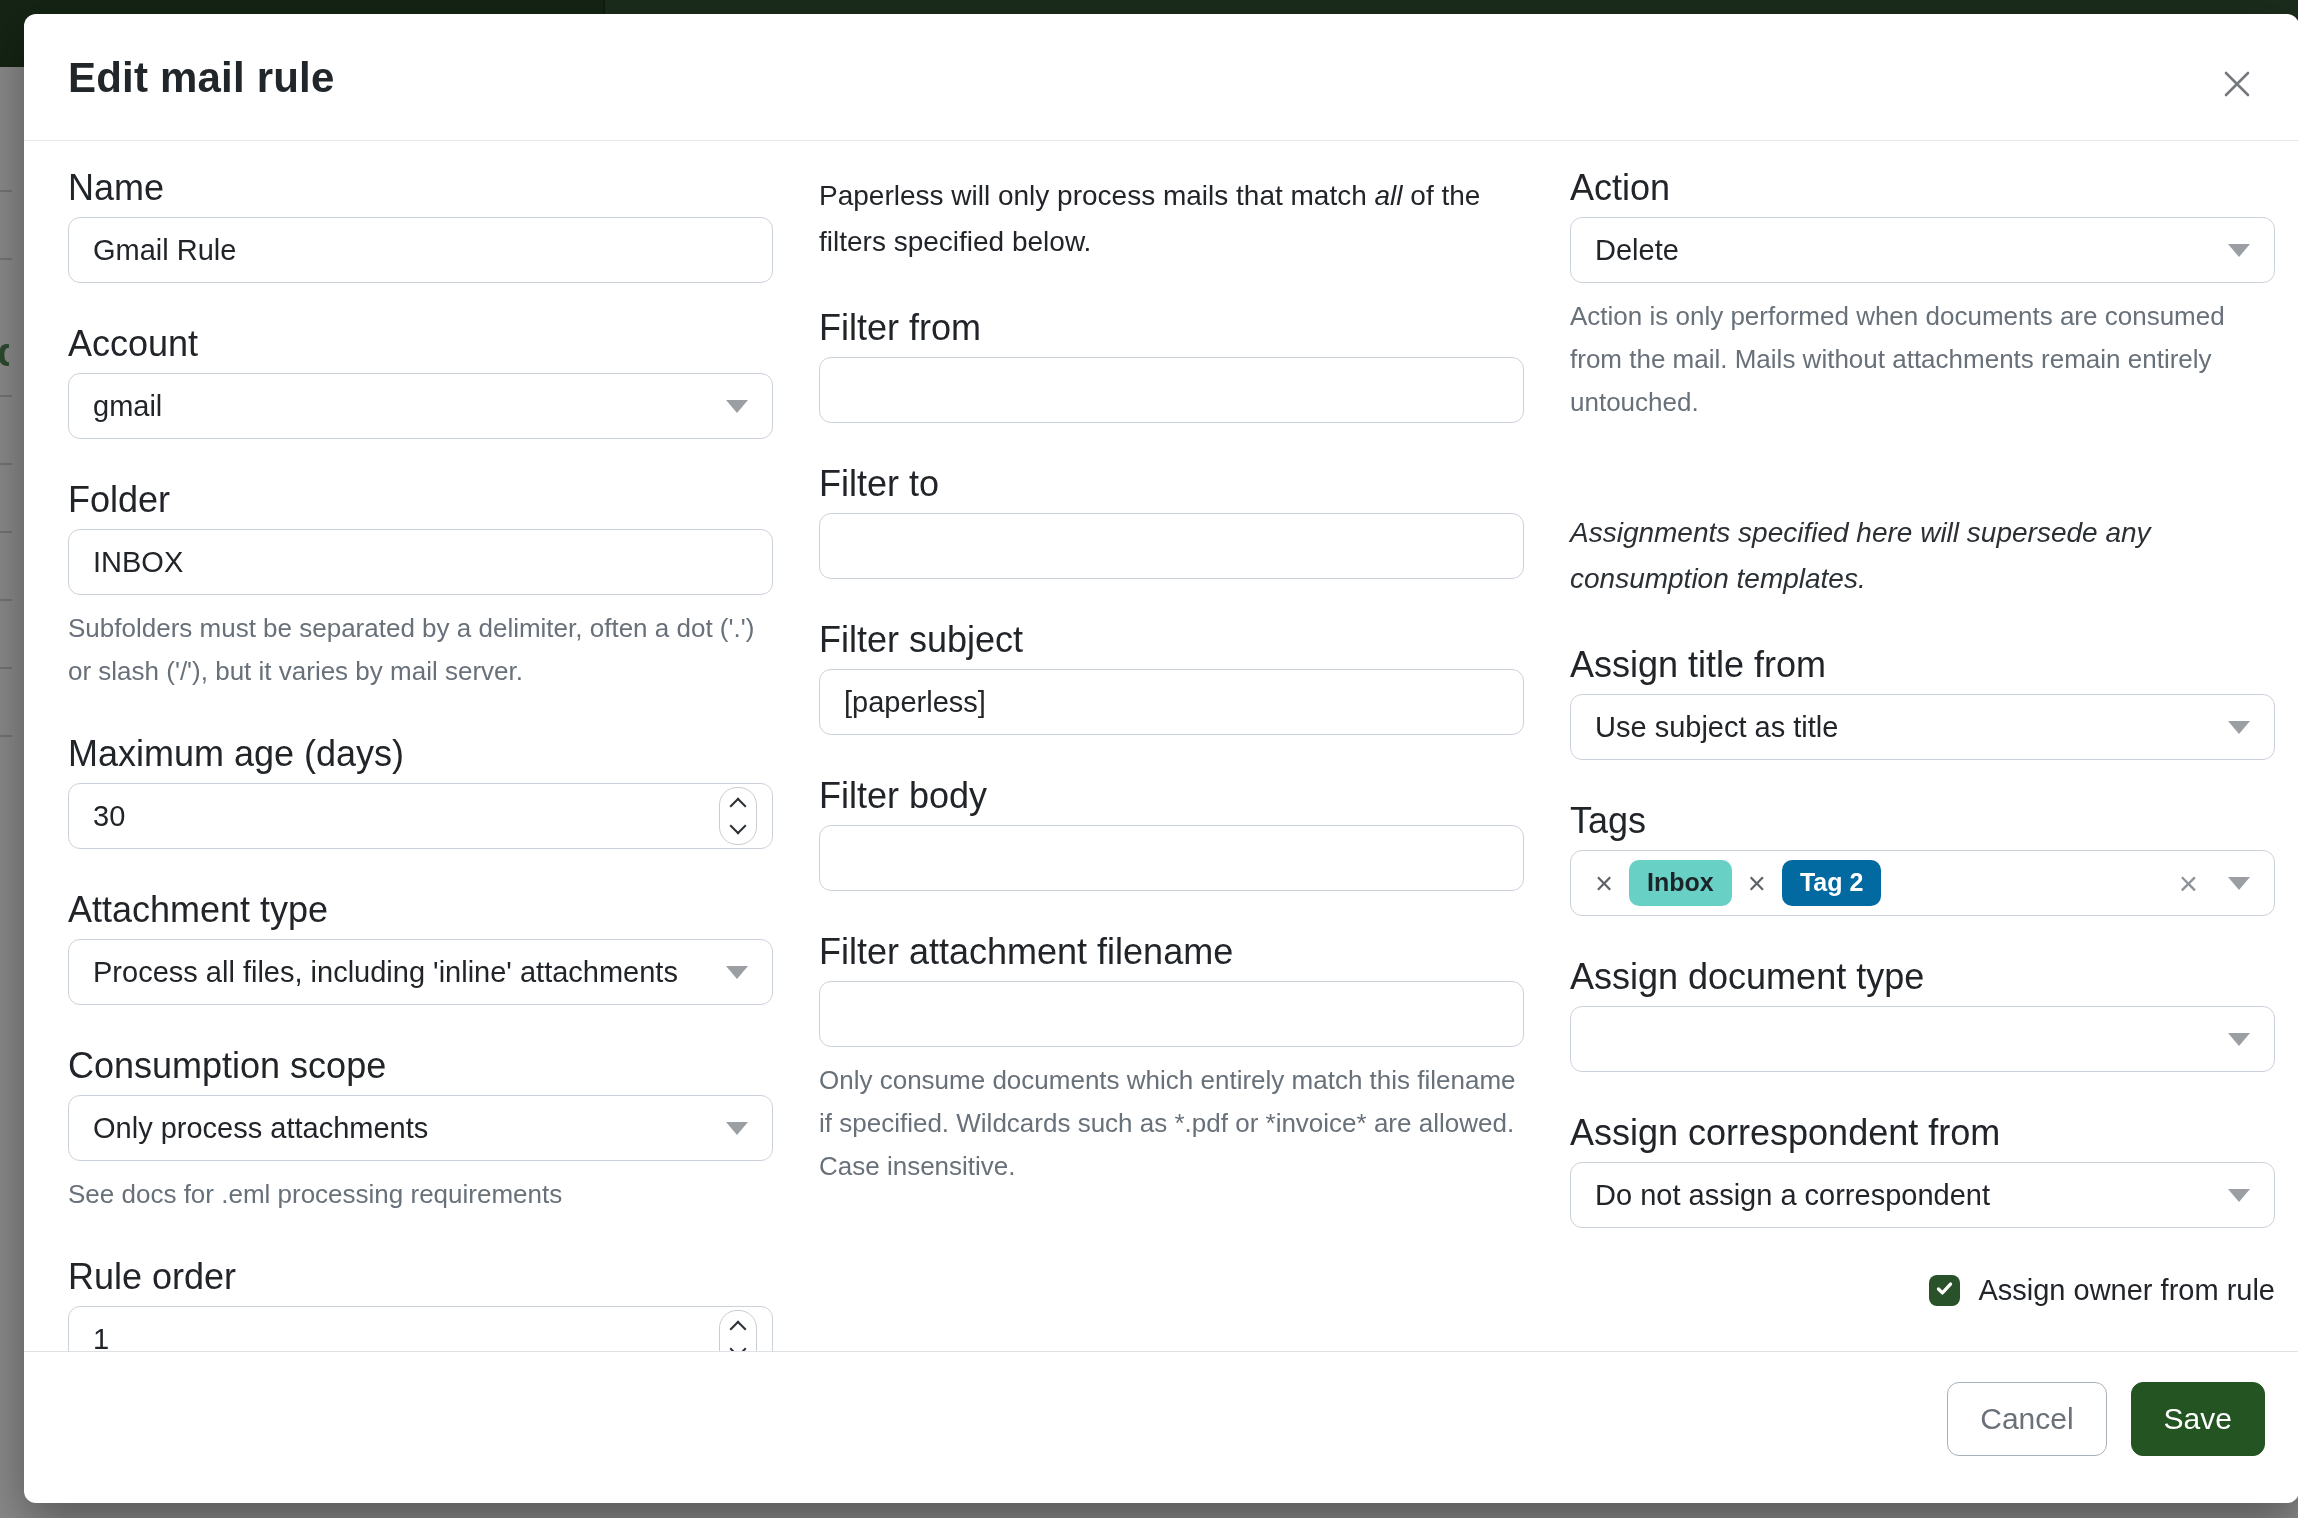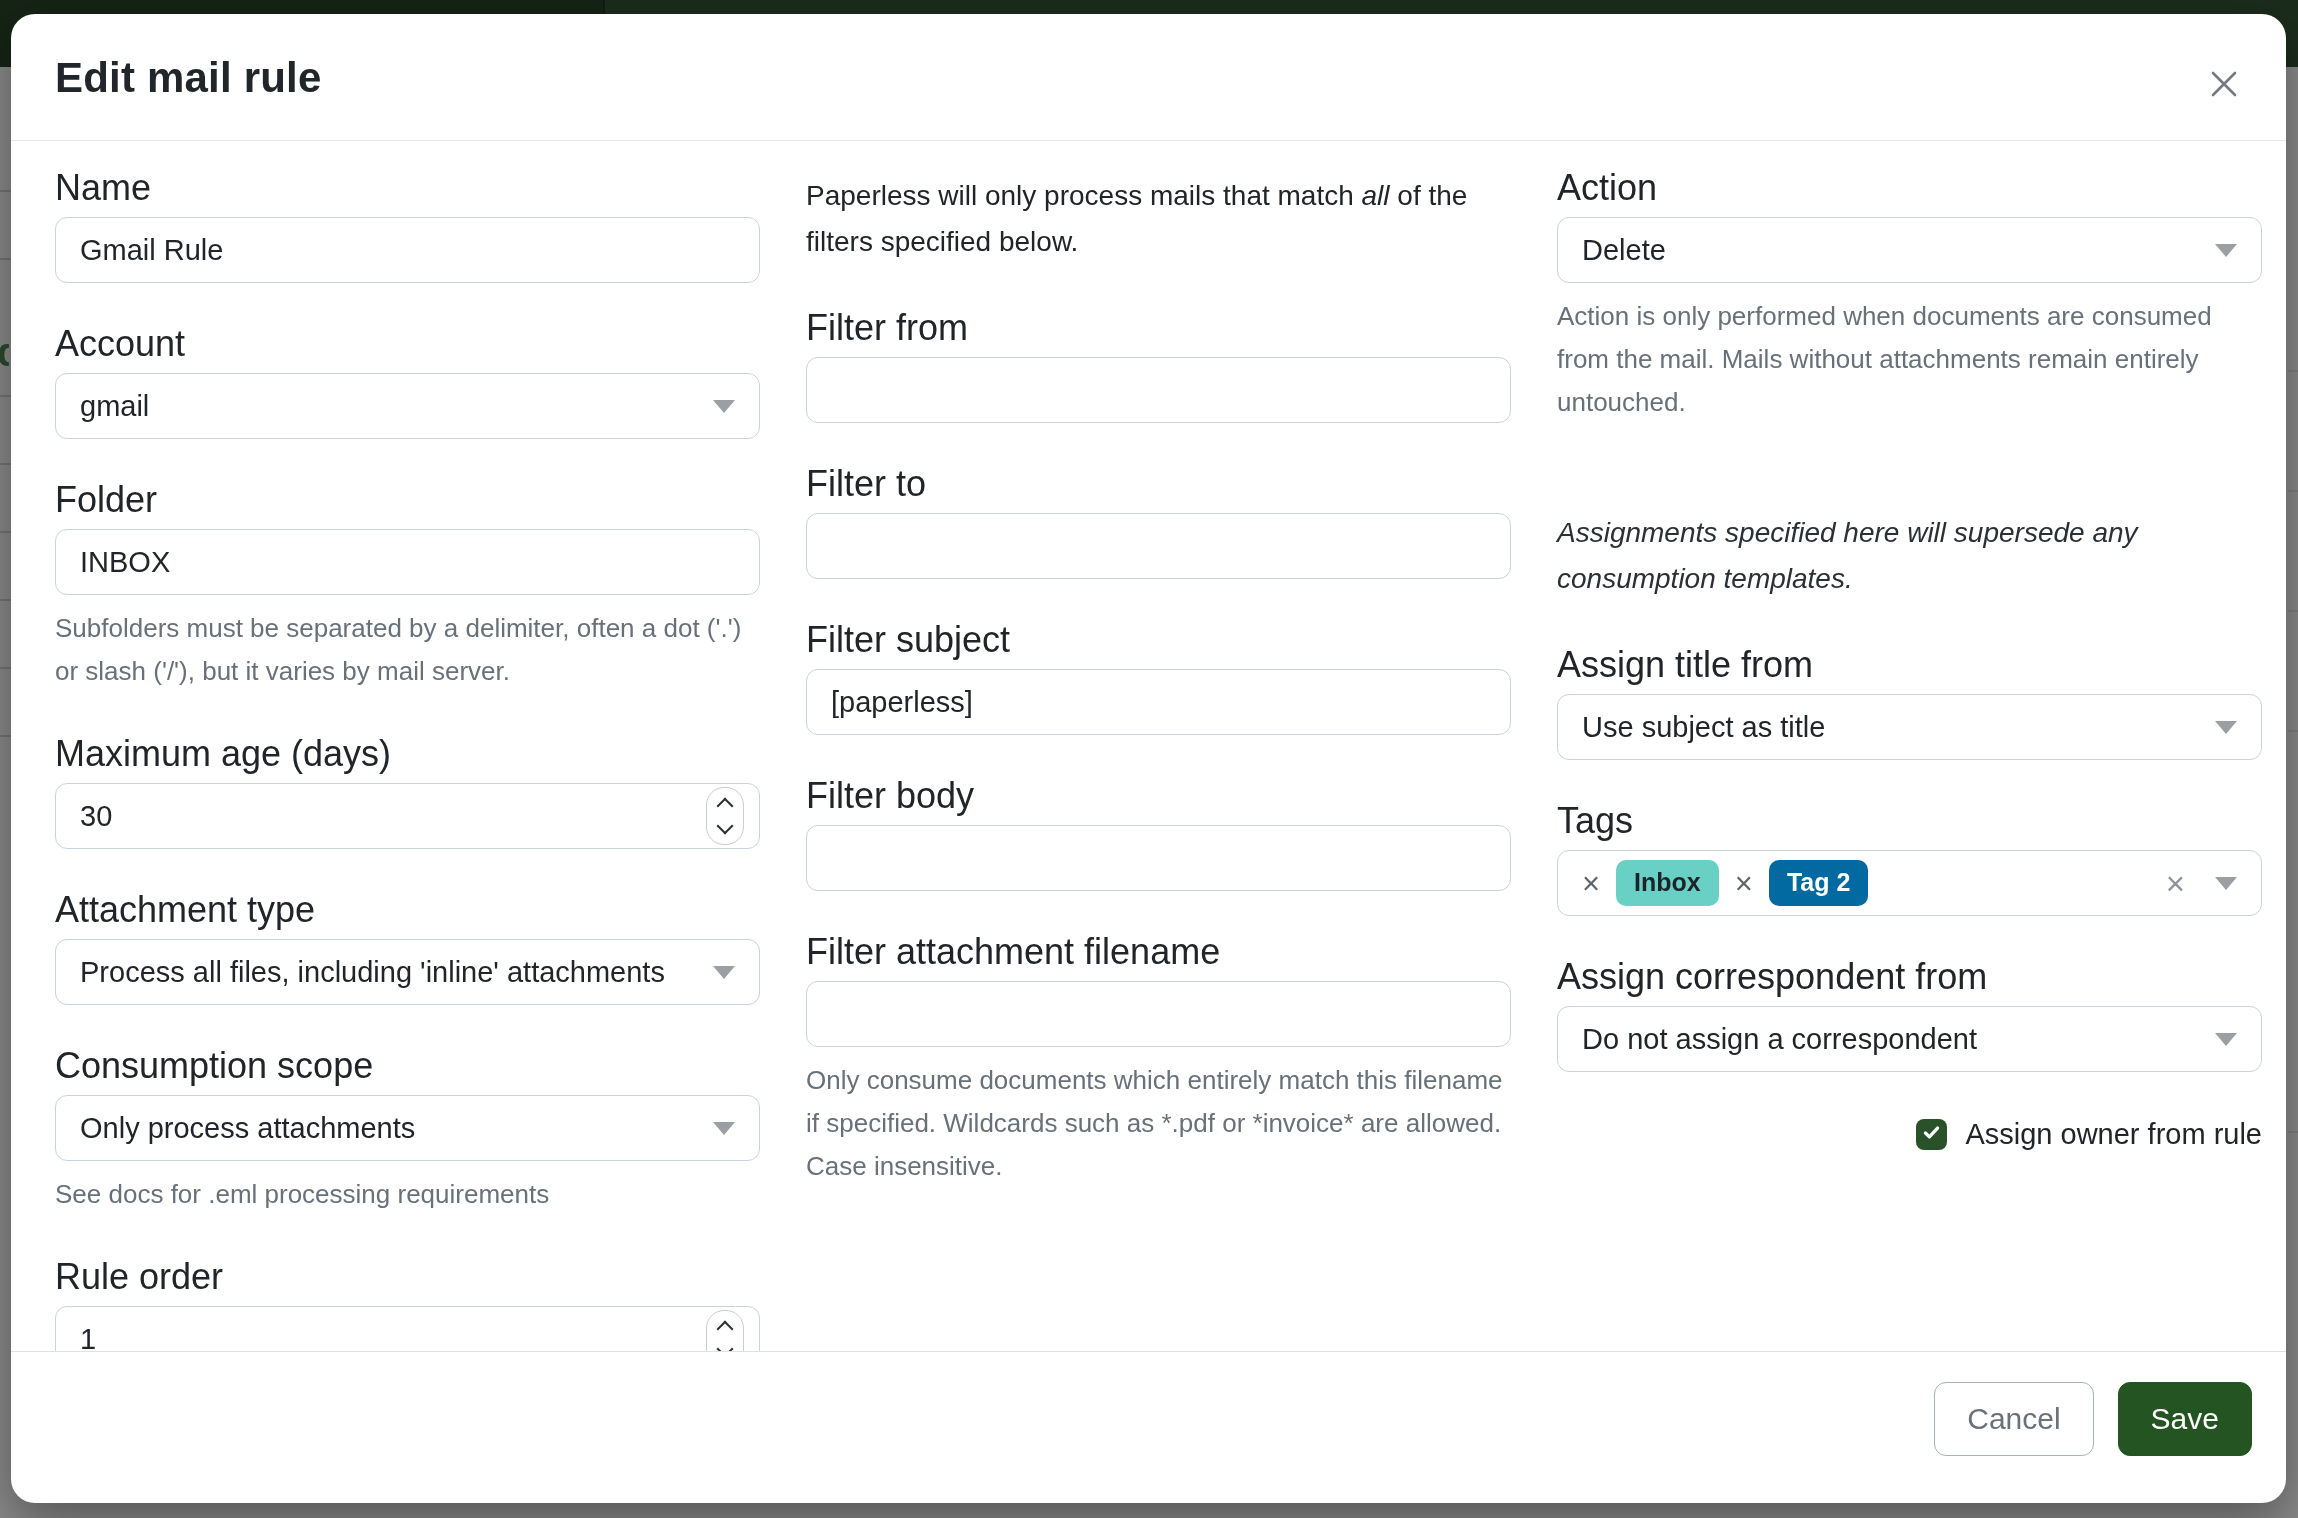--- a/index.html
+++ b/index.html
@@ -12,22 +12,22 @@
   .topbar{position:absolute;top:0;left:0;width:2298px;height:67px;background:#1b2c1c;}
   .topbar-left{position:absolute;top:0;left:0;width:603px;height:67px;background:#152415;border-right:2px solid #101d11;}
   .edge-line{position:absolute;height:2px;background:#747474;}
   .edge-line.left{left:0;width:12px;}
   .edge-line.right{left:2288px;width:10px;background:#7e7e7e;}
   .edge-glyph{position:absolute;left:-3px;top:332px;width:12px;overflow:hidden;
     color:#2c4a2e;font:700 40px/1 "Liberation Sans",sans-serif;}
 
   
   .modal{
-    position:absolute;left:11px;top:14px;width:2275px;height:1489px;
-    background:#ffffff;border-radius:24px;overflow:hidden;
+    position:absolute;left:24px;top:14px;width:2275px;height:1489px;
+    background:#ffffff;border-radius:12px;overflow:hidden;
     box-shadow:0 18px 50px rgba(0,0,0,.38);
     display:flex;flex-direction:column;
   }
   .modal-header{
     display:flex;justify-content:space-between;align-items:flex-start;
     padding:40px 40px 34px 44px;border-bottom:1px solid #e4e8eb;flex:0 0 auto;
   }
   .modal-title{font-size:42px;font-weight:600;color:#21262b;letter-spacing:.2px;}
   .close-btn{background:none;border:0;padding:6px;margin-top:8px;cursor:pointer;line-height:0;}
 
@@ -240,20 +240,27 @@
             <span class="pill" style="background-color: rgb(104, 208, 197); color: rgb(29, 36, 41);">Inbox</span>
             <span class="tag-remove">×</span>
             <span class="pill" style="background-color: #0369a1; color: rgb(255, 255, 255);">Tag 2</span>
             <span class="tags-right">
               <span class="tags-clear">×</span>
               <span class="caret" style="margin-left:0"></span>
             </span>
           </div>
         </div>
 
+        <div class="group">
+          <span class="label">Assign document type</span>
+          <div class="control select">
+            <span class="value"></span>
+            <span class="caret"></span>
+          </div>
+        </div>
 
         <div class="group" style="margin-bottom:0">
           <span class="label">Assign correspondent from</span>
           <div class="control select">
             <span class="value">Do not assign a correspondent</span>
             <span class="caret"></span>
           </div>
         </div>
 
         <div class="checkbox-row">

